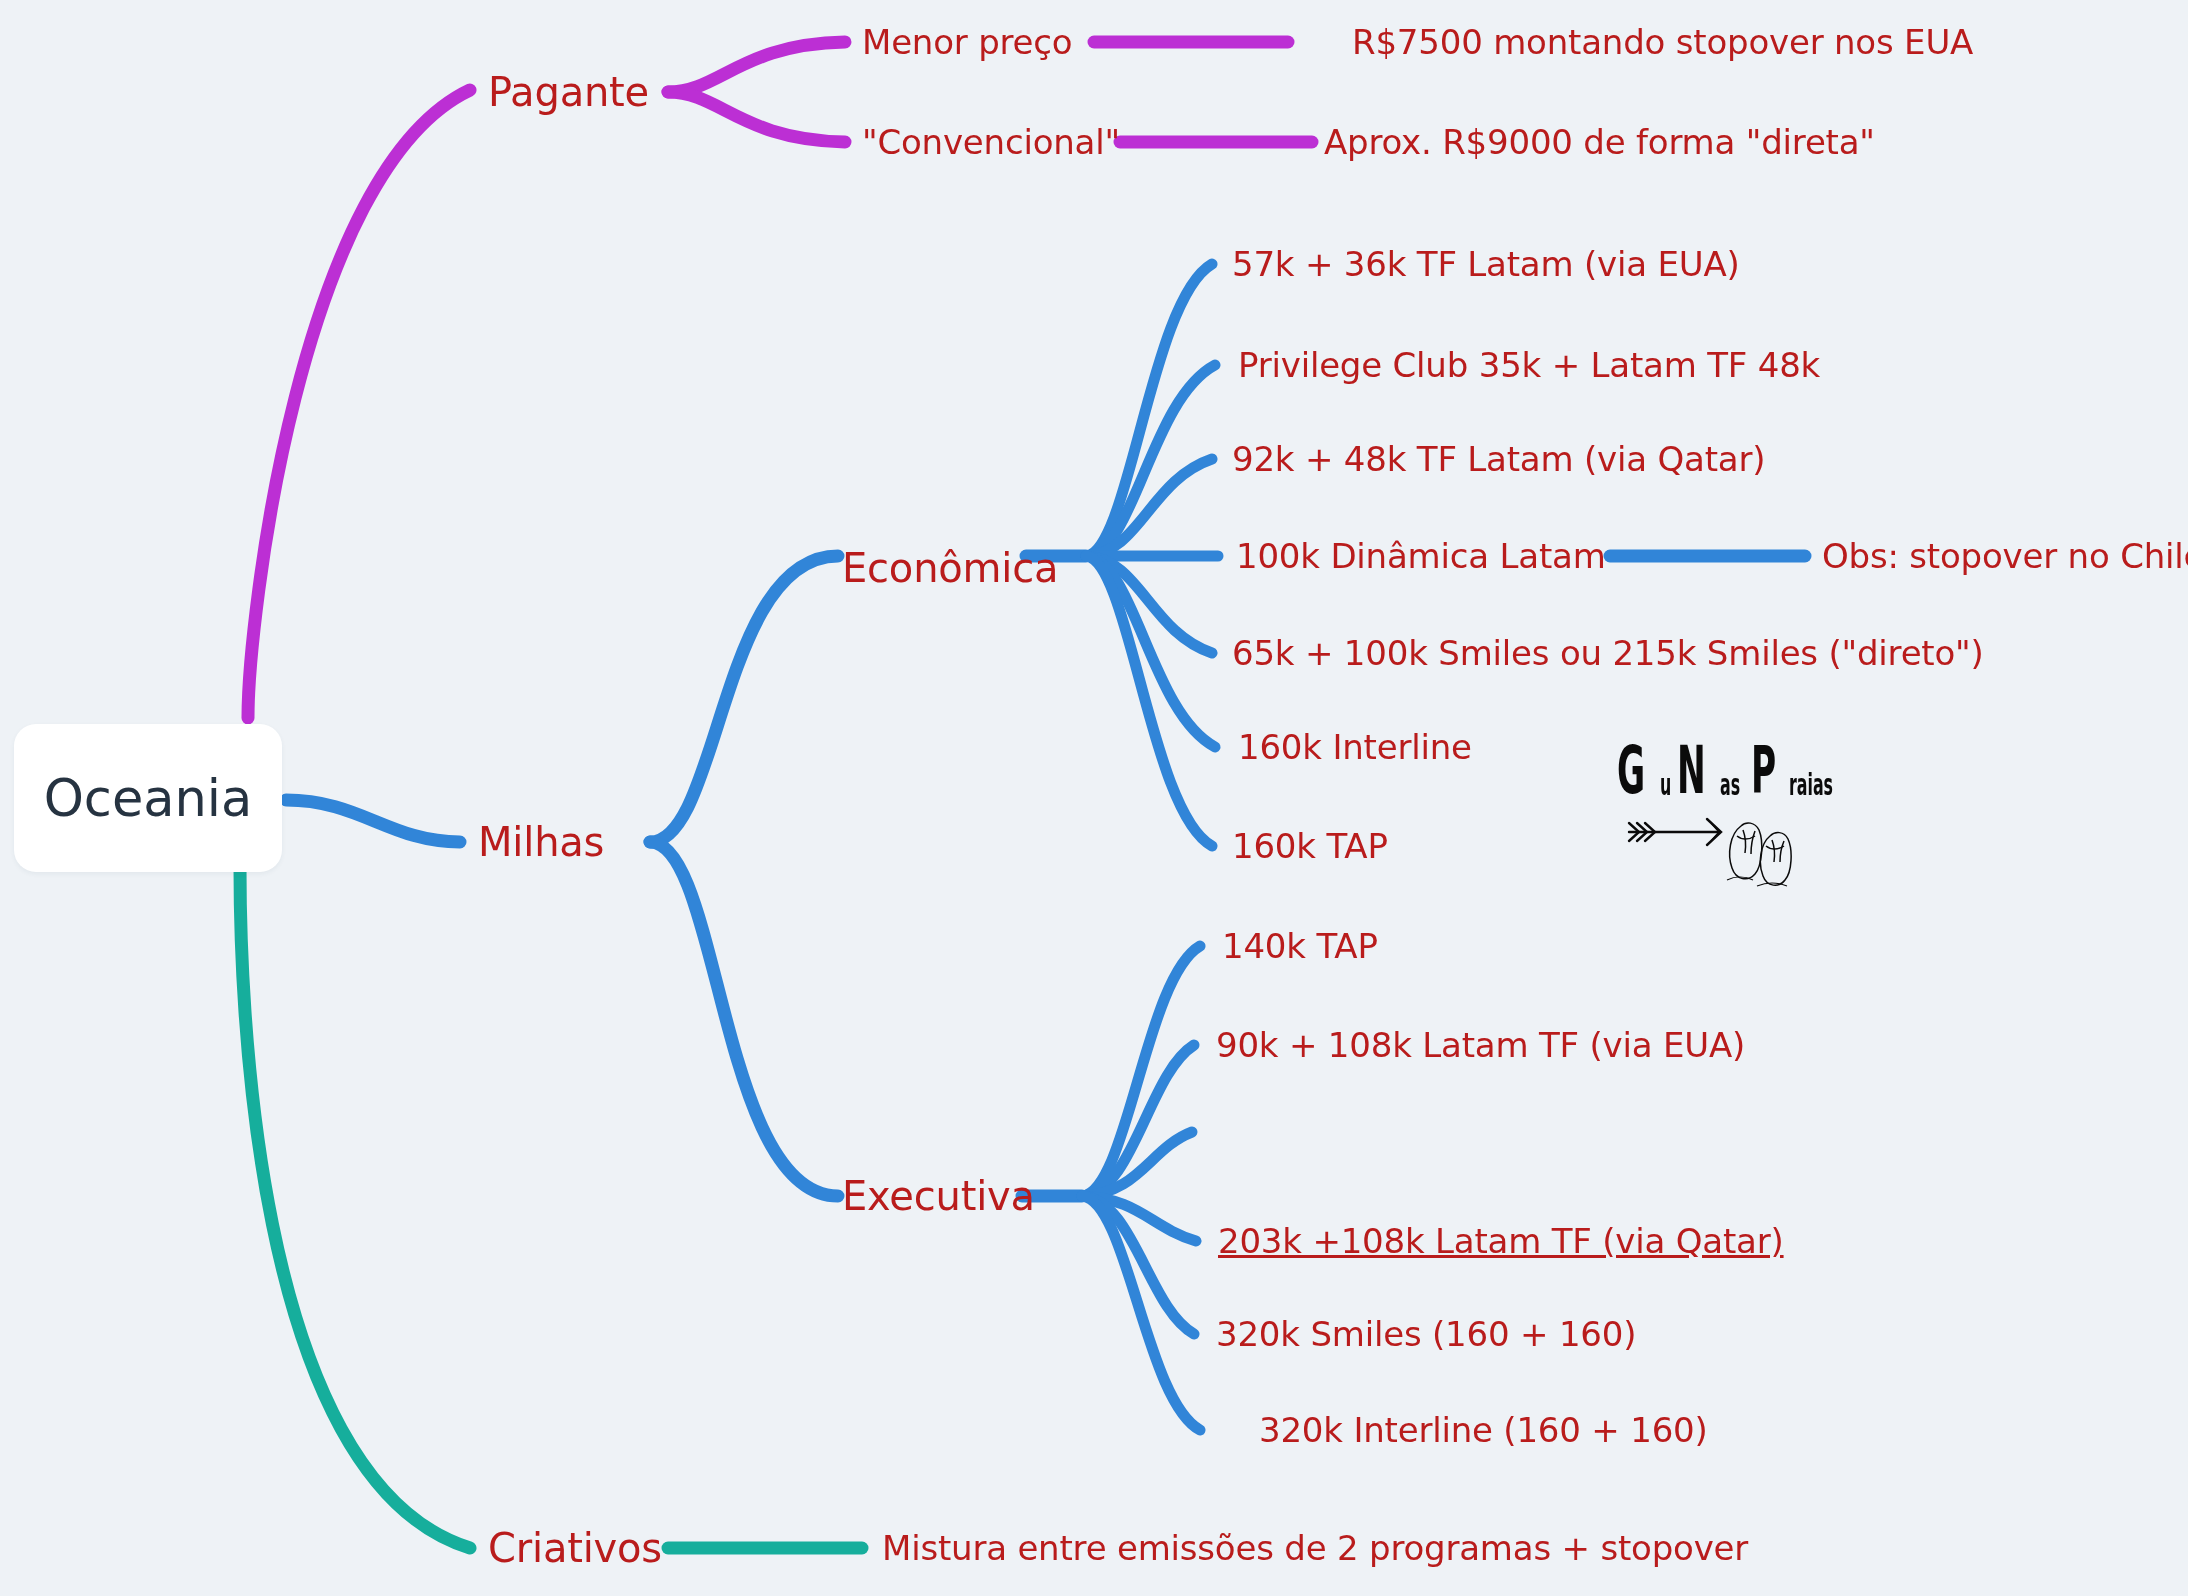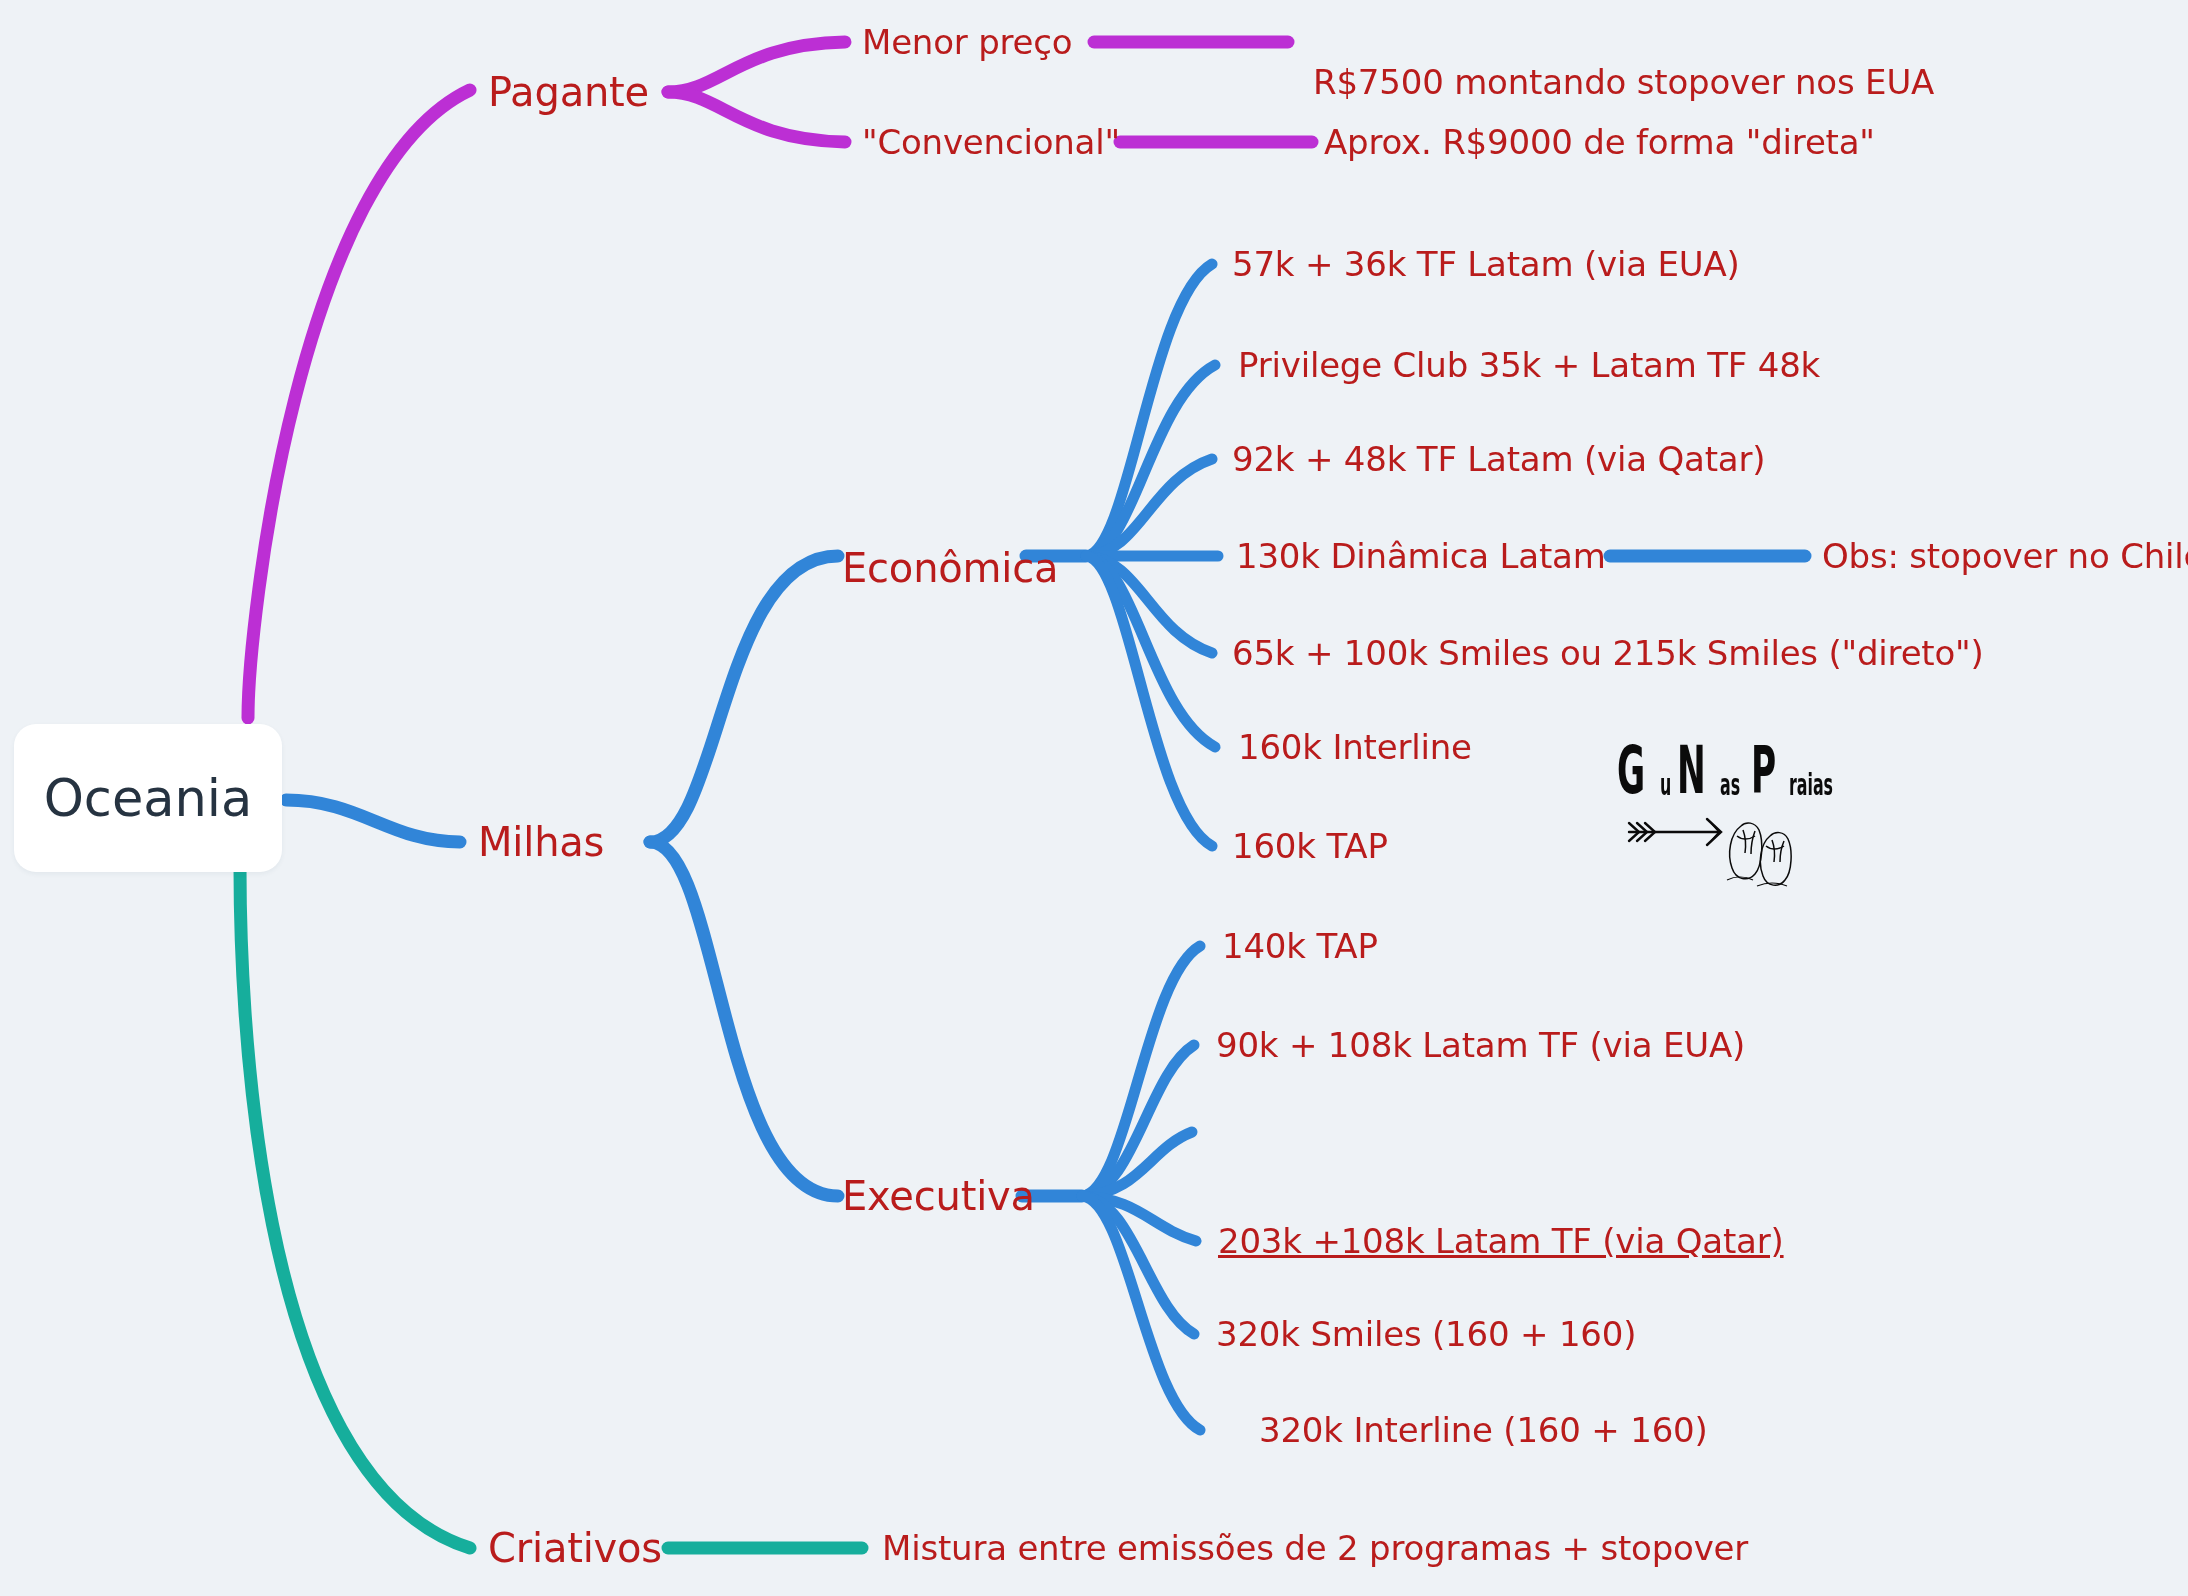--- a/index.html
+++ b/index.html
@@ -151,32 +151,32 @@
   <div id="root-node">
     <span class="root-text">Oceania</span>
   </div>
 
   <div class="node-label lvl1" style="left:488px; top:92px;">Pagante</div>
 
   <div class="node-label lvl2" style="left:862px; top:42px;">Menor preço</div>
 
   <div class="node-label lvl2" style="left:862px; top:142px;">"Convencional"</div>
 
-  <div class="node-label lvl3" style="left:1313px; top:42px;margin-top:40px;">R$7500 montando stopover nos EUA</div>
+  <div class="node-label lvl3" style="left:1352px; top:42px;">R$7500 montando stopover nos EUA</div>
 
   <div class="node-label lvl3" style="left:1324px; top:142px;">Aprox. R$9000 de forma "direta"</div>
 
   <div class="node-label lvl1" style="left:478px; top:842px;">Milhas</div>
 
   <div class="node-label lvl1" style="left:842px; top:556px;margin-top:12px;">Econômica</div>
 
   <div class="node-label lvl3" style="left:1232px; top:264px;">57k + 36k TF Latam (via EUA)</div>
   <div class="node-label lvl3" style="left:1238px; top:365px;">Privilege Club 35k + Latam TF 48k</div>
   <div class="node-label lvl3" style="left:1232px; top:459px;">92k + 48k TF Latam (via Qatar)</div>
-  <div class="node-label lvl3" style="left:1236px; top:556px;">130k Dinâmica Latam</div>
+  <div class="node-label lvl3" style="left:1236px; top:556px;">100k Dinâmica Latam</div>
   <div class="node-label lvl3" style="left:1232px; top:653px;">65k + 100k Smiles ou 215k Smiles ("direto")</div>
   <div class="node-label lvl3" style="left:1238px; top:747px;">160k Interline</div>
   <div class="node-label lvl3" style="left:1232px; top:846px;">160k TAP</div>
 
   <div class="node-label lvl3" style="left:1822px; top:556px;">Obs: stopover no Chile</div>
 
   <div class="node-label lvl1" style="left:842px; top:1196px;">Executiva</div>
 
   <div class="node-label lvl3" style="left:1222px; top:946px;text-align:center;">140k TAP</div>
   <div class="node-label lvl3" style="left:1216px; top:1045px;">90k + 108k Latam TF (via EUA)</div>

